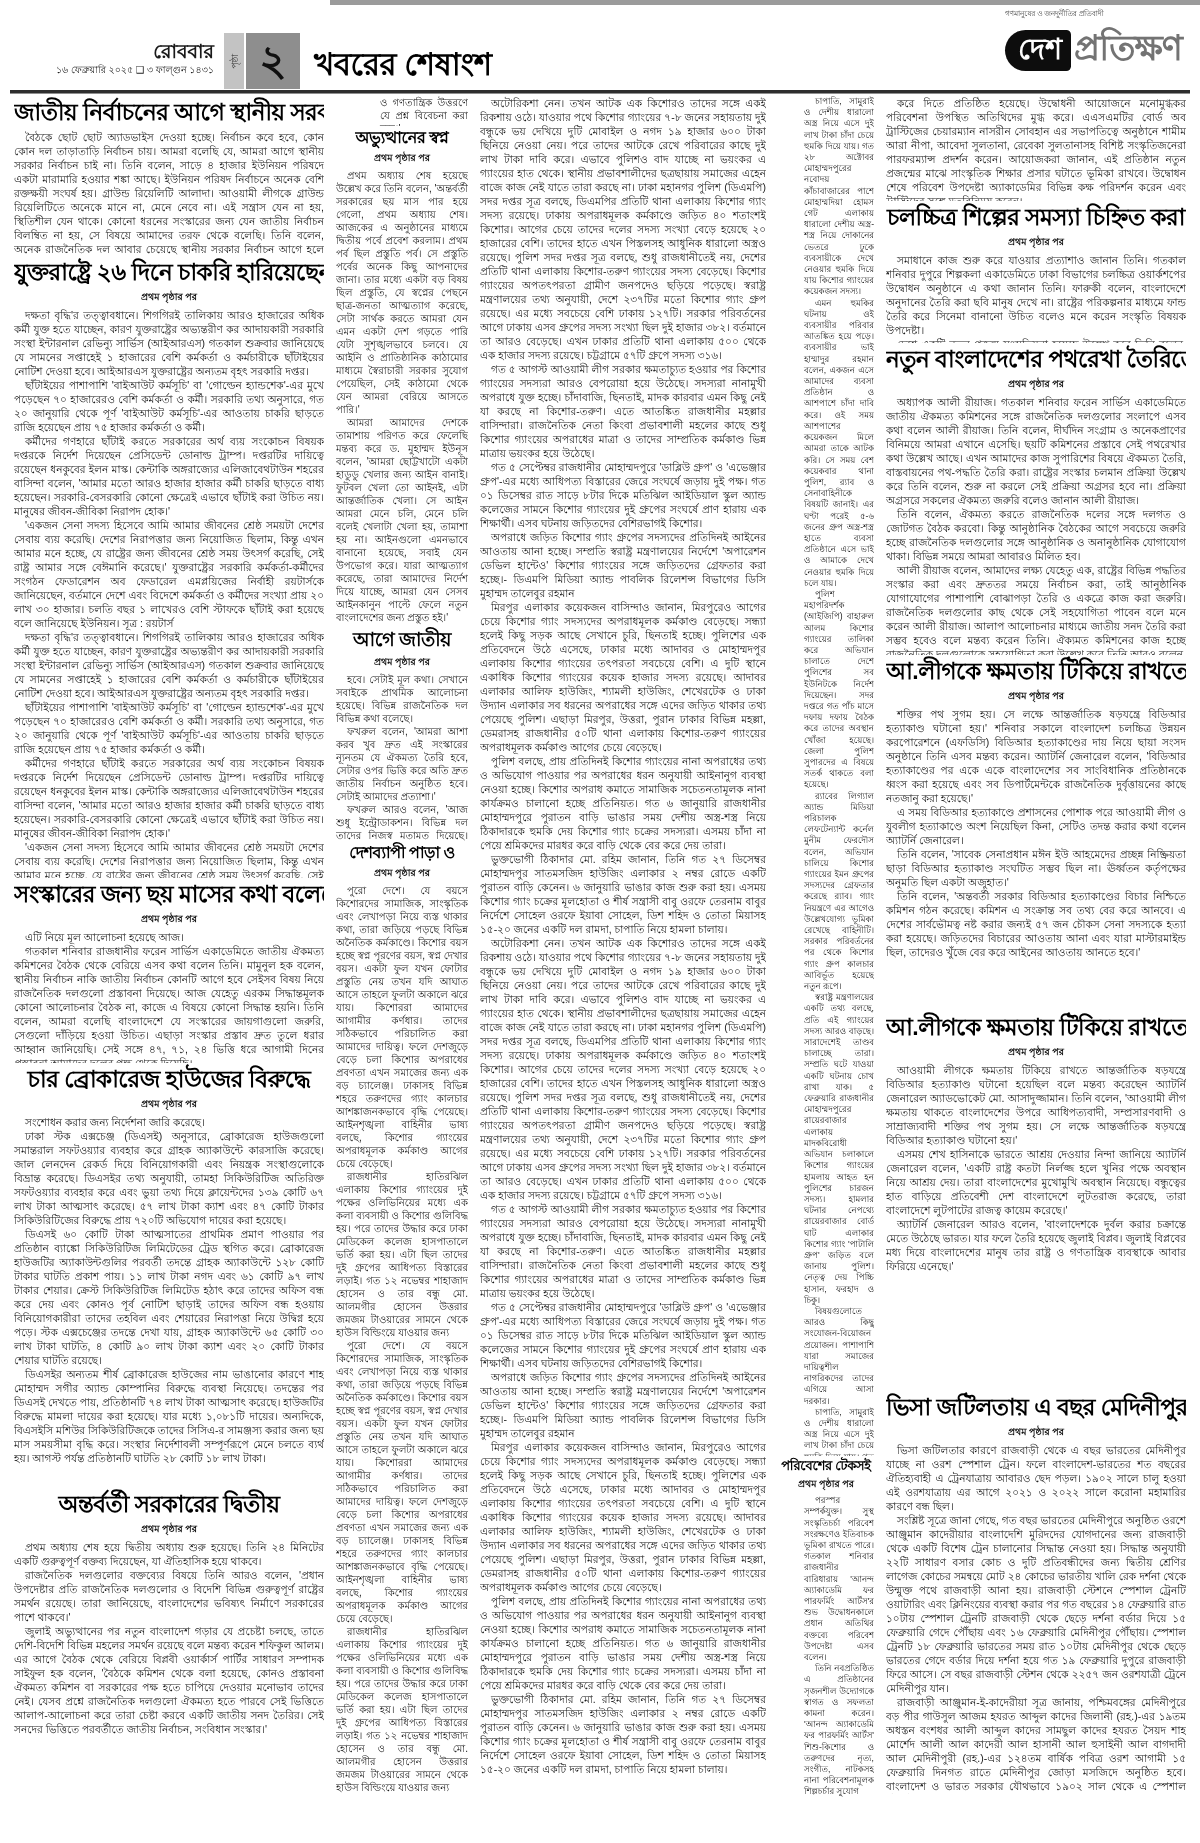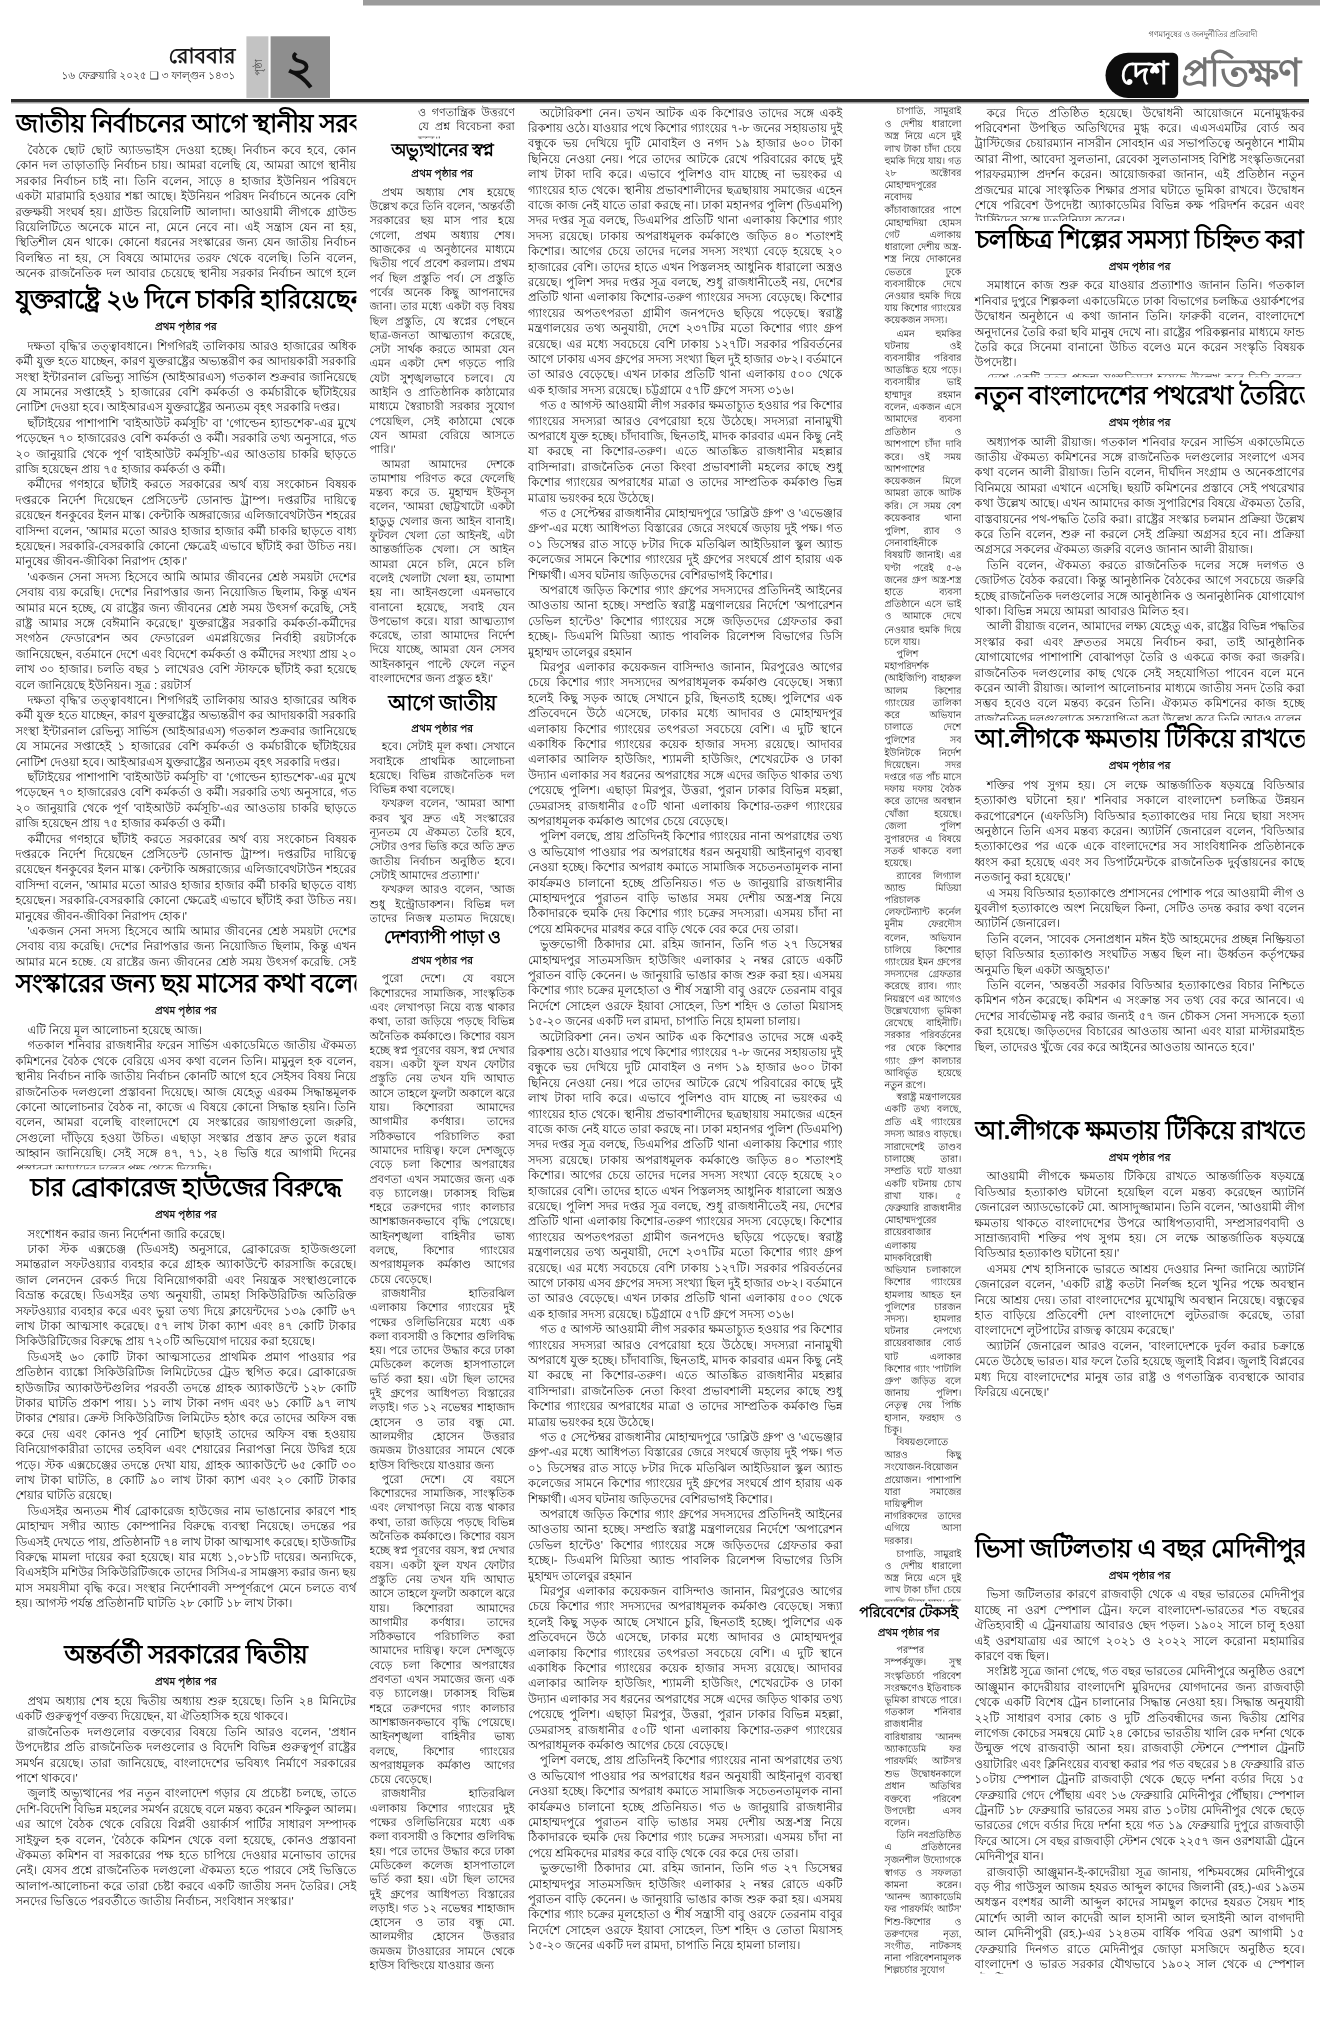--- a/index.html
+++ b/index.html
@@ -19,21 +19,21 @@
   .dateline{position:absolute;left:16px;top:40px;width:198px;text-align:right;line-height:1.25;}
   .dateline .day{font-weight:bold;font-size:19px;}
   .dateline .date{font-size:9.5px;color:#222;}
   .page-strip{position:absolute;left:224px;top:33px;width:20px;height:56px;background:#c3c3c3;
     display:flex;align-items:center;justify-content:center;}
   .page-strip span{writing-mode:vertical-rl;transform:rotate(180deg);font-size:9px;color:#333;}
   .page-numbox{position:absolute;left:246px;top:33px;width:54px;height:56px;background:#8e8e8e;
     display:flex;align-items:center;justify-content:center;}
   .page-numbox span{font-size:42px;font-weight:bold;color:#101010;line-height:1;}
   .section-title{position:absolute;left:314px;top:40px;font-size:31px;font-weight:bold;color:#000;letter-spacing:-.5px;}
-  .logo-wrap{position:absolute;right:18px;top:26px;text-align:center;}
+  .logo-wrap{position:absolute;right:18px;top:8px;text-align:left;}
   .logo-tagline{font-size:7.5px;color:#444;letter-spacing:-.2px;margin-bottom:1px;}
   .logo-row{display:flex;align-items:center;justify-content:flex-end;}
   .logo-blob{background:#0d0d0d;color:#fff;font-size:29px;font-weight:bold;line-height:1.15;
     padding:3px 9px 5px 13px;border-radius:22px 5px 5px 22px;}
   .logo-rest{font-size:35px;font-weight:800;color:#737373;margin-left:3px;letter-spacing:-1px;}
   
   .content{position:absolute;left:14px;top:96px;width:1172px;height:1706px;display:flex;gap:12px;}
   .col{overflow:hidden;}
   .col-a{width:310px;}
   .col-b{width:132px;}
@@ -65,20 +65,21 @@
     <div class="dateline">
       <div class="day">রোববার</div>
       <div class="date">১৬ ফেব্রুয়ারি ২০২৫ ❑ ৩ ফাল্গুন ১৪৩১</div>
     </div>
     <div class="page-strip">
       <span>পৃষ্ঠা</span>
     </div>
     <div class="page-numbox">
       <span>২</span>
     </div>
+    <div class="section-title">খবরের শেষাংশ</div>
     <div class="logo-wrap">
       <div class="logo-tagline">গণমানুষের ও জনদুর্নীতির প্রতিবাদী</div>
       <div class="logo-row">
         <span class="logo-blob">দেশ</span>
         <span class="logo-rest">প্রতিক্ষণ</span>
       </div>
     </div>
   </div>
   <div class="header-rule"></div>
 

